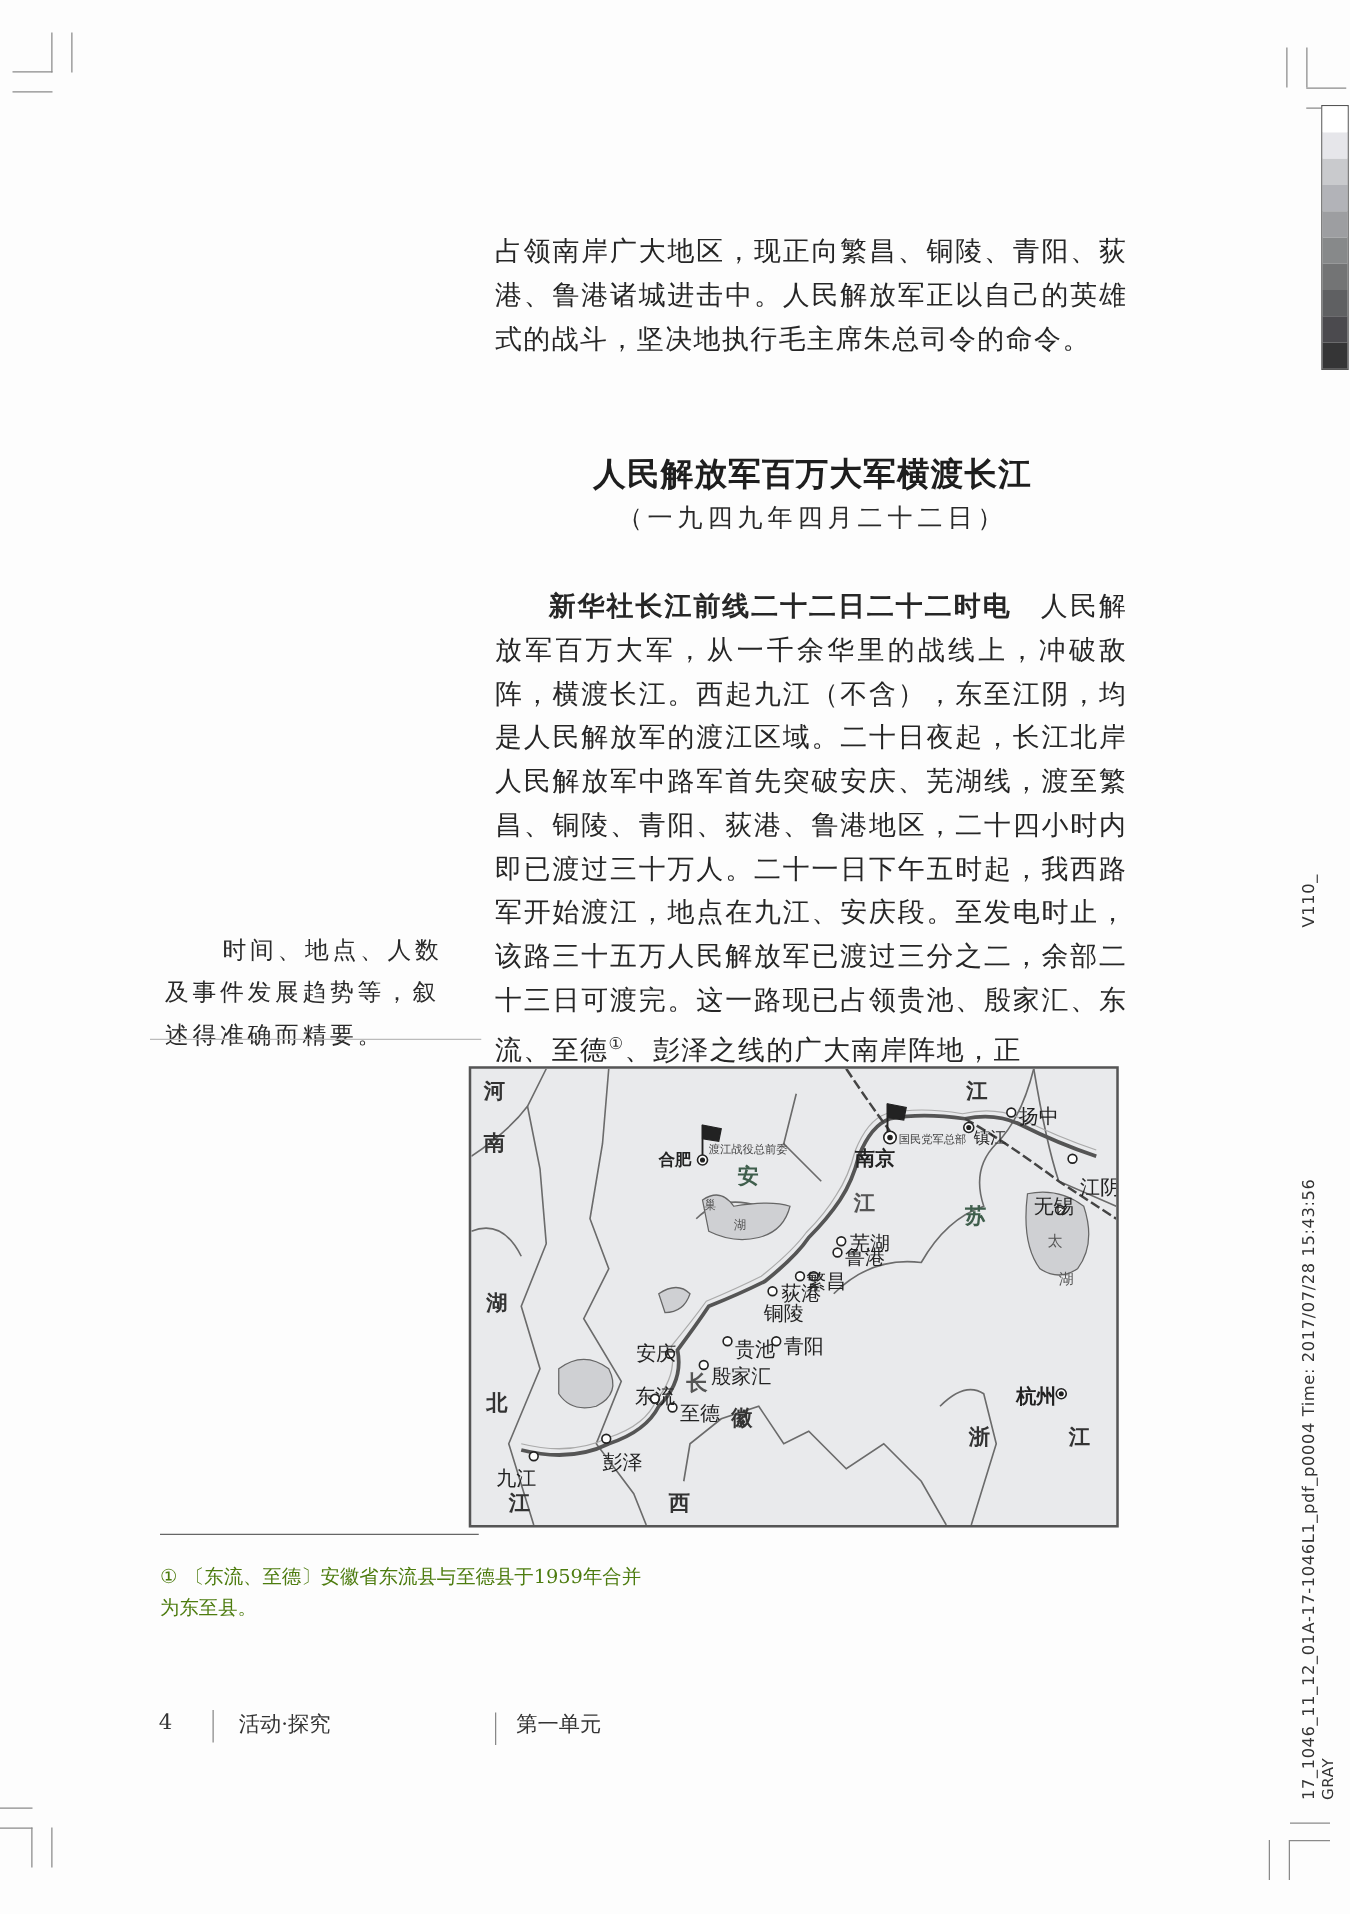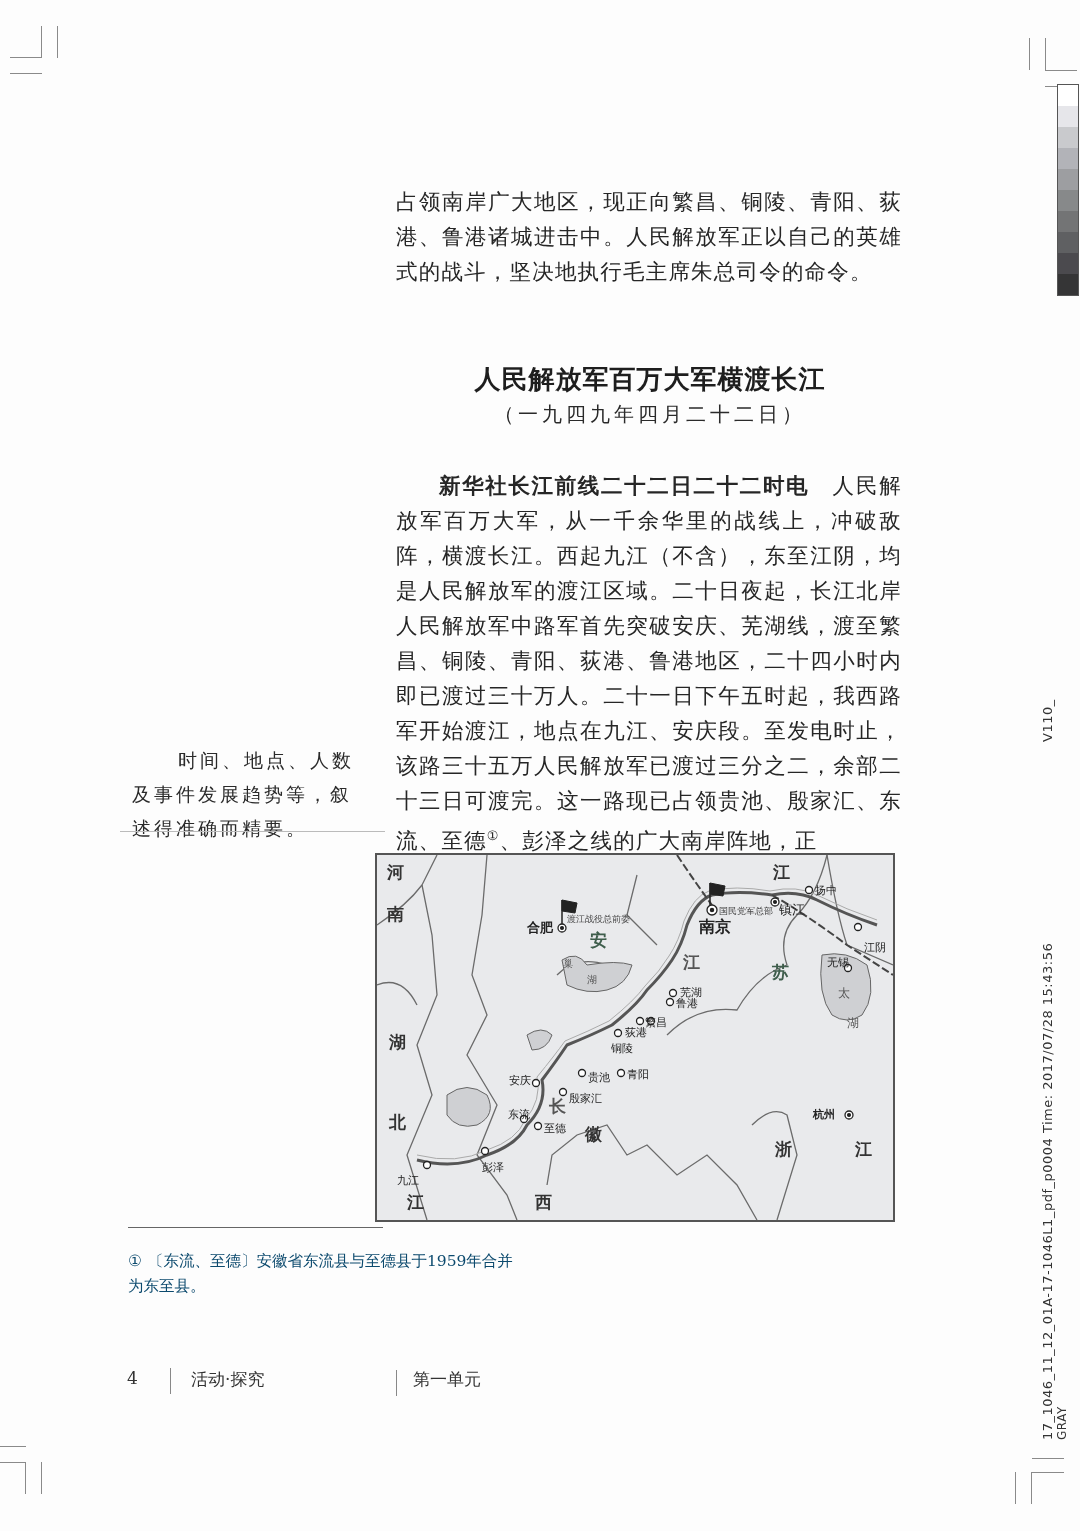--- a/index.html
+++ b/index.html
@@ -15,25 +15,25 @@
   .subtitle { position:absolute; left:380px; width:540px; top:401px; text-align:center;
               font-size:20px; letter-spacing:4px; color:#2a2a2a; }
   .lead { font-family:"DejaVu Sans", sans-serif; font-weight:bold; letter-spacing:1px; }
   .side-note { position:absolute; left:132px; width:230px; top:743px; font-size:19px; line-height:34px;
                letter-spacing:3px; color:#2a2a2a; font-family:"DejaVu Serif", serif; }
   .map-frame { position:absolute; left:375px; top:853px; width:516px; height:365px;
                border:2px solid #555; background:#e9eaec; overflow:hidden; }
   .map-label { position:absolute; font-family:"DejaVu Sans", sans-serif; color:#222; white-space:nowrap; }
   .prov { font-size:17px; font-weight:bold; color:#333; }
   .prov-green { color:#3f5e4c; }
-  .city { font-size:11px; color:#222; }
+  .city { font-size:16px; color:#222; }
   .city-big { font-size:16px; font-weight:bold; }
   .hq { font-size:9px; color:#444; }
   .fn-rule { position:absolute; left:128px; top:1227px; width:255px; height:1px; background:#666; }
-  .footnote { position:absolute; left:128px; top:1249px; width:400px; font-size:15.5px; line-height:25px; color:#0c4a6e; }
+  .footnote { position:absolute; left:128px; top:1249px; width:400px; font-size:15.5px; line-height:25px; color:#4d7c0f; }
   .footer { position:absolute; top:1368px; font-size:17px; color:#333; }
   .vbar { position:absolute; width:1px; background:#888; }
   .side-vert { position:absolute; transform-origin:left top; transform:rotate(-90deg);
                font-family:"DejaVu Sans", sans-serif; font-size:13px; color:#333; white-space:nowrap; letter-spacing:0.5px; }
   .gray-strip { position:absolute; left:1057px; top:84px; width:20px; height:210px; border:1px solid #555; }
   .gray-strip div { height:21px; }
 </style>
 </head>
 <body>
 
@@ -173,21 +173,21 @@
 
   <span class="map-label prov" style="left:172px;top:240px;color:#555;">长</span>
 
   <span class="map-label city" style="left:186px;top:102px;font-size:10px;color:#555;">巢</span>
   <span class="map-label city" style="left:210px;top:118px;font-size:10px;color:#555;">湖</span>
   <span class="map-label city" style="left:461px;top:130px;font-size:12px;color:#555;">太</span>
   <span class="map-label city" style="left:470px;top:160px;font-size:12px;color:#555;">湖</span>
 
   <span class="map-label city" style="left:150px;top:64px;font-size:13px;font-weight:bold;">合肥</span>
   <span class="map-label hq" style="left:190px;top:58px;">渡江战役总前委</span>
-  <span class="map-label city city-big" style="left:322px;top:62px;">南京</span>
+  <span class="map-label city city-big" style="left:307px;top:62px;">南京</span>
   <span class="map-label hq" style="left:342px;top:50px;">国民党军总部</span>
   <span class="map-label city" style="left:402px;top:46px;font-size:13px;">镇江</span>
   <span class="map-label city" style="left:438px;top:28px;">扬中</span>
   <span class="map-label city" style="left:487px;top:65px;margin-top:20px;">江阴</span>
   <span class="map-label city" style="left:450px;top:100px;text-align:center;">无锡</span>
   <span class="map-label city" style="left:303px;top:130px;">芜湖</span>
   <span class="map-label city" style="left:299px;top:141px;text-align:right;">鲁港</span>
   <span class="map-label city" style="left:268px;top:160px;">繁昌</span>
   <span class="map-label city" style="left:248px;top:170px;">荻港</span>
   <span class="map-label city" style="left:234px;top:186px;">铜陵</span>

